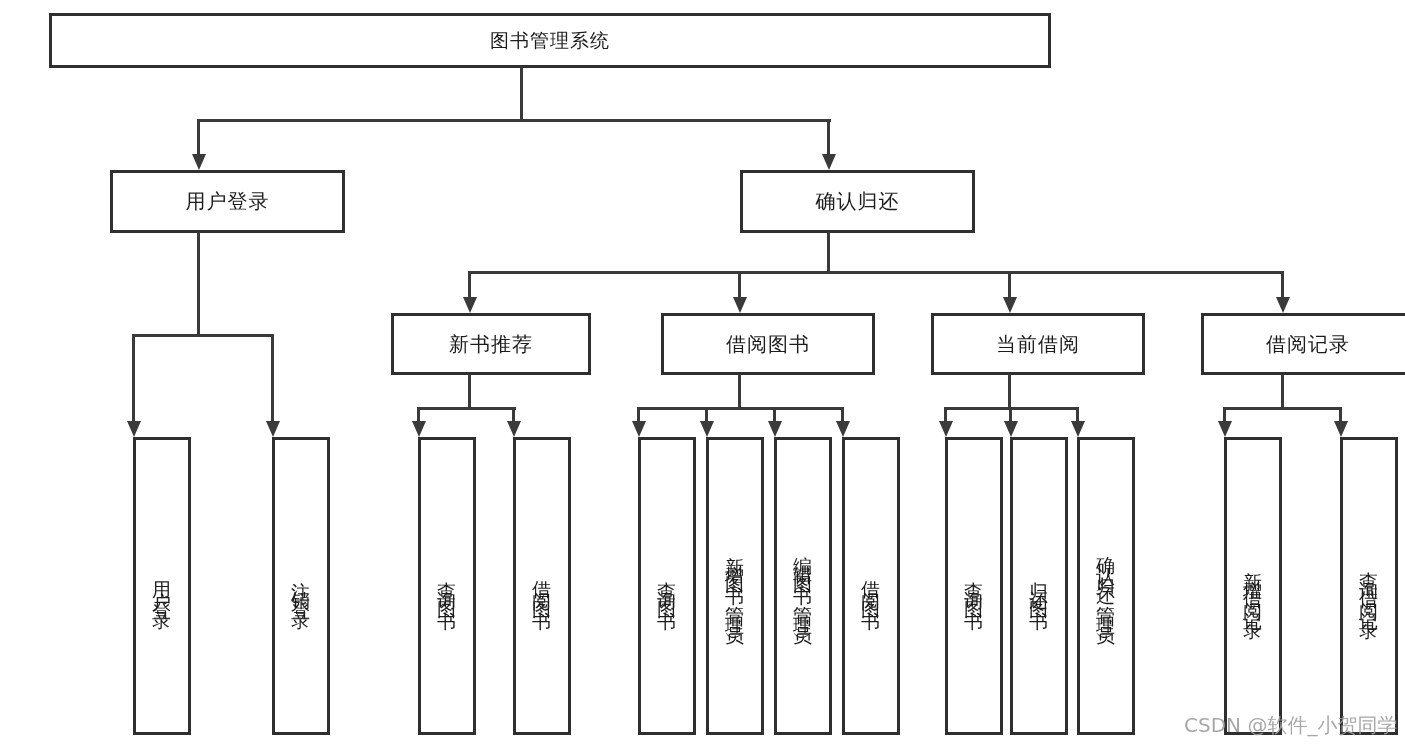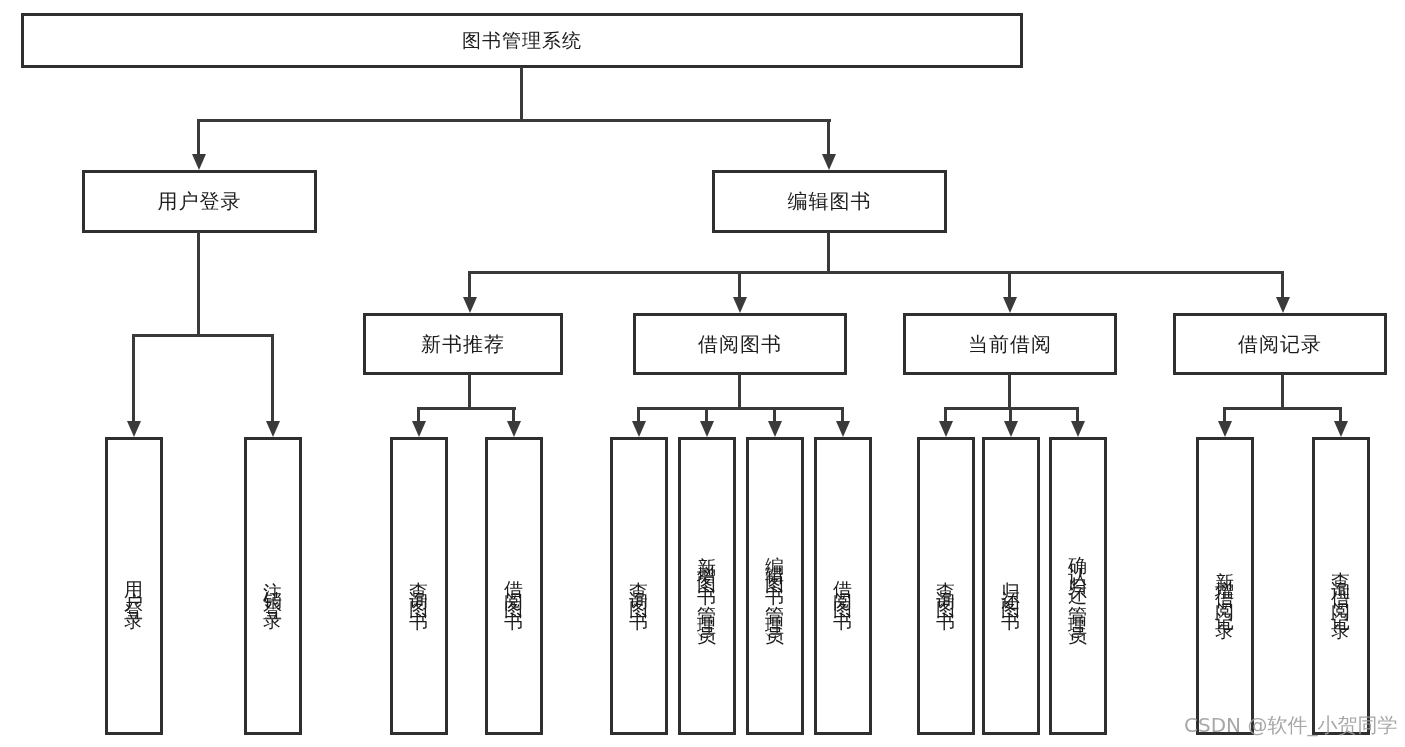--- a/index.html
+++ b/index.html
@@ -19,20 +19,21 @@
     color:var(--text);
   }
   .box{
     position:absolute;
     background:#fff;
     border:3px solid var(--box-border);
     box-sizing:border-box;
     display:flex;
     align-items:center;
     justify-content:center;
+    margin-left:28px;
   }
   .box.h span{
     font-size:20px;
     letter-spacing:1px;
     white-space:nowrap;
   }
   .box.root span{font-size:19px;}
   .box.leaf span{
     writing-mode:vertical-rl;
     font-size:19px;
@@ -64,21 +65,21 @@
 <div class="stage">
 
   <div class="box h root" style="left:21px;top:13px;width:1002px;height:55px">
     <span>图书管理系统</span>
   </div>
 
   <div class="box h" style="left:82px;top:170px;width:235px;height:63px">
     <span>用户登录</span>
   </div>
   <div class="box h" style="left:712px;top:170px;width:235px;height:63px">
-    <span>编辑图书</span>
+    <span>确认归还</span>
   </div>
 
   <div class="box h" style="left:363px;top:313px;width:200px;height:62px">
     <span>新书推荐</span>
   </div>
   <div class="box h" style="left:633px;top:313px;width:214px;height:62px">
     <span>借阅图书</span>
   </div>
   <div class="box h" style="left:903px;top:313px;width:214px;height:62px">
     <span>当前借阅</span>

